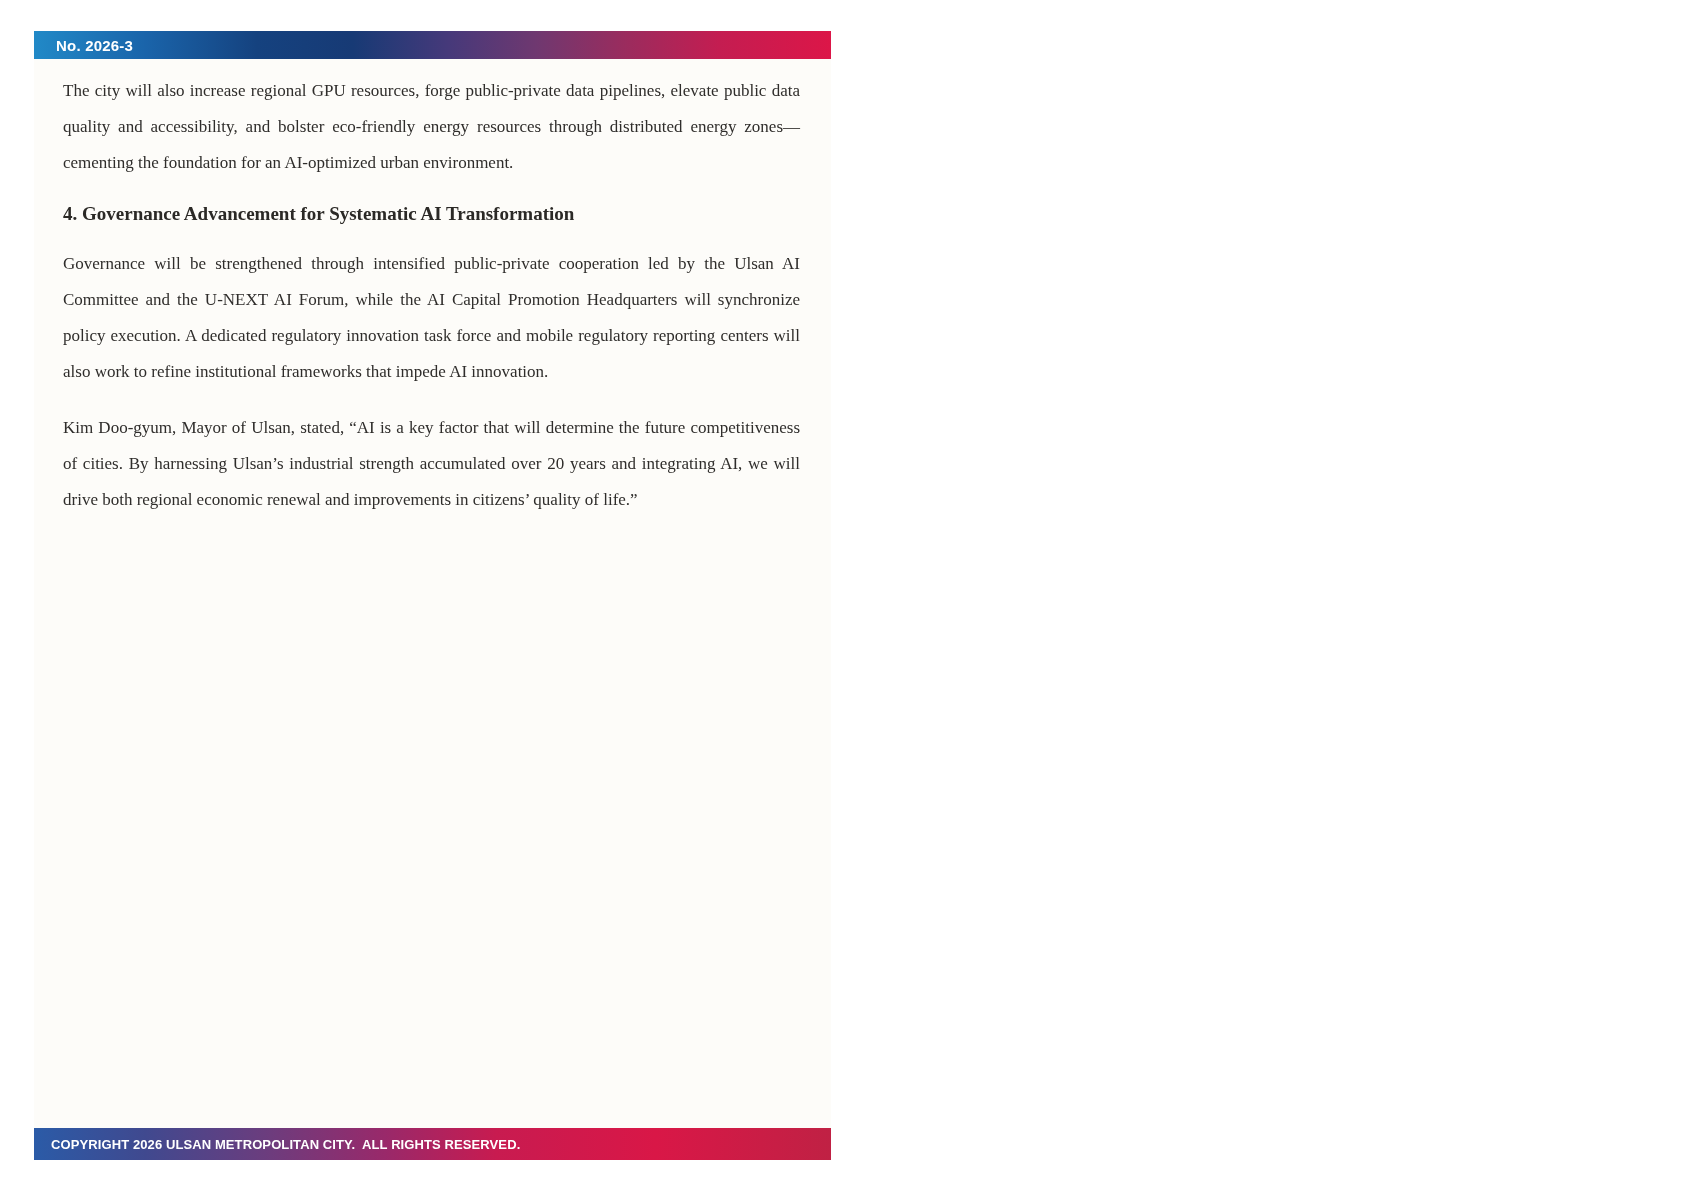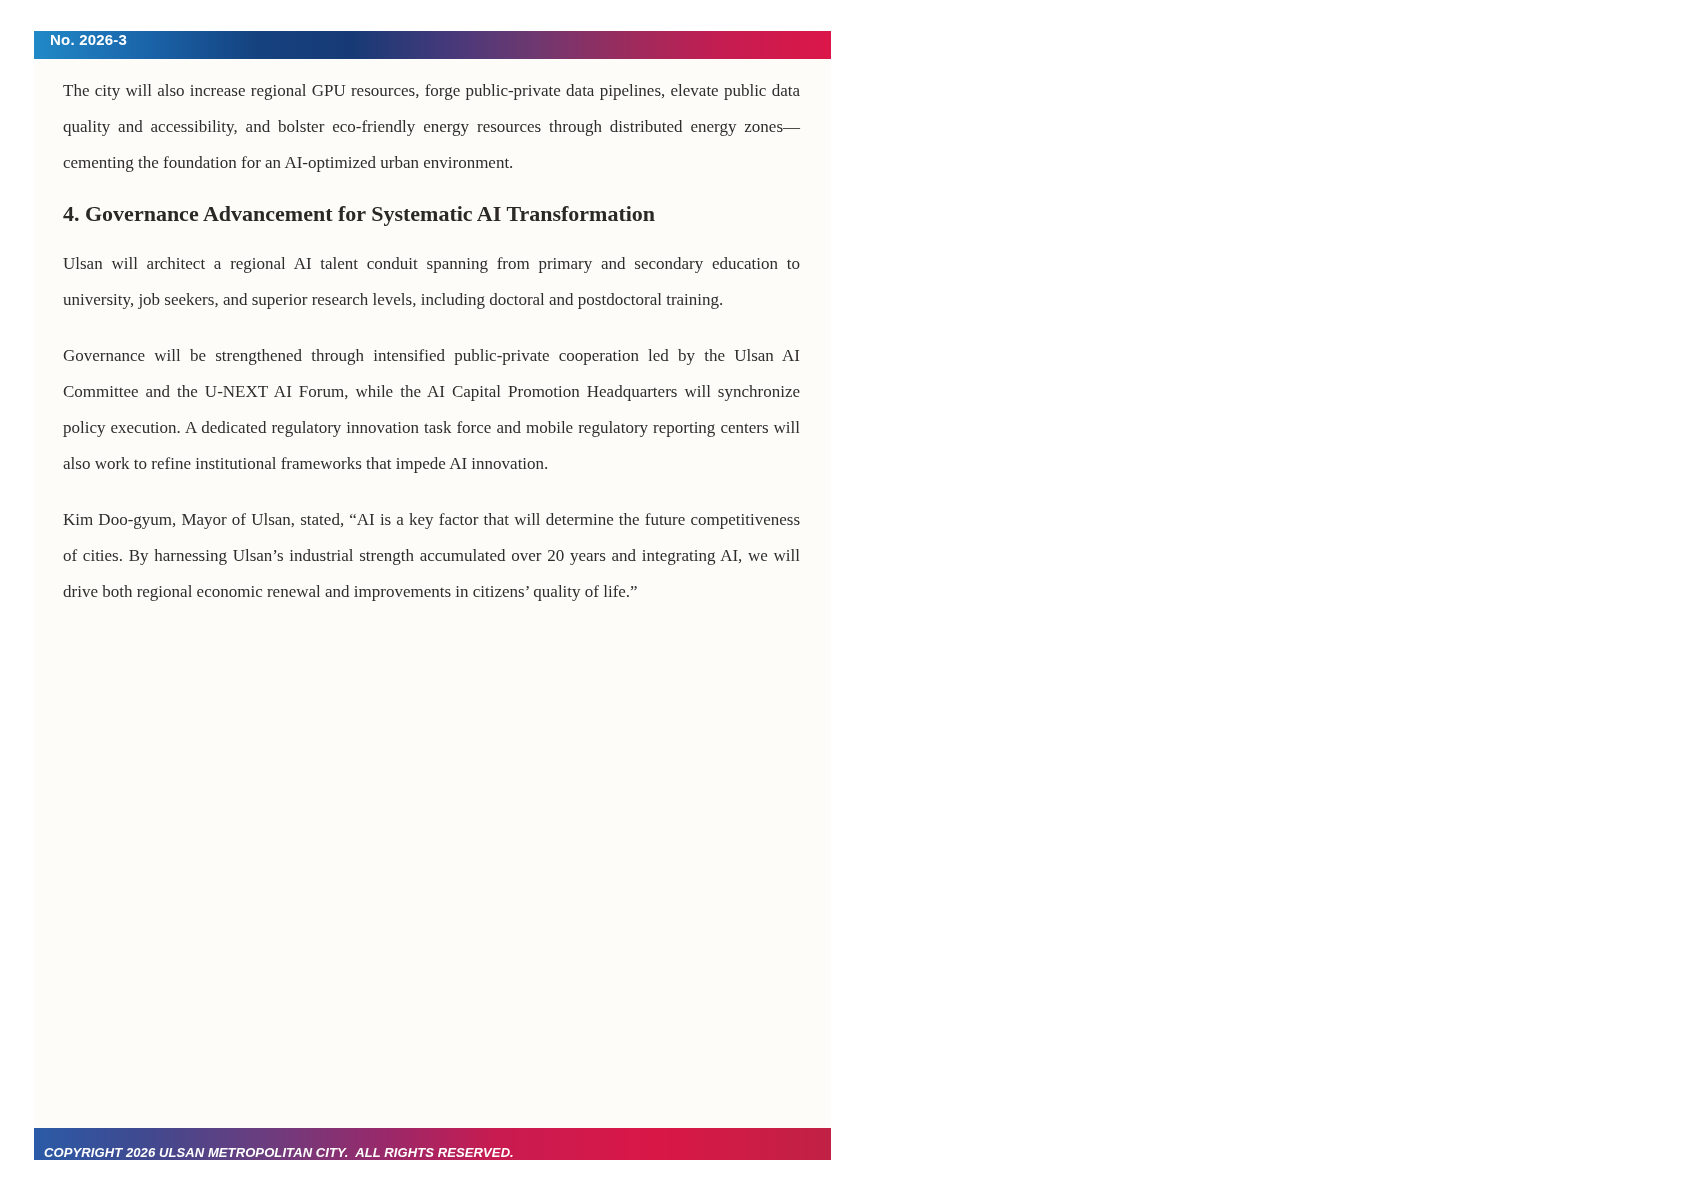--- a/index.html
+++ b/index.html
@@ -25,22 +25,22 @@
     display: flex;
     flex-direction: column;
   }
   .header-bar {
     height: 28px;
     flex: 0 0 28px;
     background: linear-gradient(to right,
       #2189c7 0%, #1a64aa 14%, #15427f 28%, #173a75 40%,
       #46397a 52%, #6f3870 63%, #9a2c5e 74%, #c41d51 86%, #dc1648 100%);
     display: flex;
-    align-items: flex-start;
-    padding-left: 16px;
+    align-items: center;
+    padding-left: 22px;
     box-sizing: border-box;
   }
   .header-bar .issue {
     color: #ffffff;
     font-family: "Liberation Sans", sans-serif;
     font-weight: bold;
     font-size: 15px;
     letter-spacing: 0.2px;
   }
   .doc-body {
@@ -52,36 +52,35 @@
   }
   .doc-body p {
     margin: 0 0 20px 0;
     font-size: 17px;
     line-height: 36px;
     text-align: justify;
     text-justify: inter-word;
   }
   .doc-body h2 {
     margin: 0 0 20px 0;
-    font-size: 22px;
+    font-size: 19px;
     line-height: 25px;
     font-weight: bold;
     color: #2b2926;
   }
   .footer-bar {
     height: 32px;
     flex: 0 0 32px;
     background: linear-gradient(to right,
       #2b5ba7 0%, #40498f 14%, #6b3d7e 29%, #99296a 44%,
       #c81b50 58%, #d91747 78%, #c02144 100%);
     display: flex;
-    align-items: flex-end;
-    padding-left: 10px;
+    align-items: center;
+    padding-left: 17px;
     box-sizing: border-box;
-    font-style: italic;
   }
   .footer-bar .copyright {
     color: #ffffff;
     font-family: "Liberation Sans", sans-serif;
     font-weight: bold;
     font-size: 13px;
     letter-spacing: 0.1px;
     white-space: pre-wrap;
   }
 </style>
@@ -93,21 +92,20 @@
 
     <div class="header-bar">
       <span class="issue">No. 2026-3</span>
     </div>
 
     <div class="doc-body">
       <p>The city will also increase regional GPU resources, forge public-private data pipelines, elevate public data quality and accessibility, and bolster eco-friendly energy resources through distributed energy zones—cementing the foundation for an AI-optimized urban environment.</p>
 
       <h2>4. Governance Advancement for Systematic AI Transformation</h2>
 
-      <p>Ulsan will architect a regional AI talent conduit spanning from primary and secondary education to university, job seekers, and superior research levels, including doctoral and postdoctoral training.</p>
 
 
       <p>Governance will be strengthened through intensified public-private cooperation led by the Ulsan AI Committee and the U-NEXT AI Forum, while the AI Capital Promotion Headquarters will synchronize policy execution. A dedicated regulatory innovation task force and mobile regulatory reporting centers will also work to refine institutional frameworks that impede AI innovation.</p>
 
       <p>Kim Doo-gyum, Mayor of Ulsan, stated, “AI is a key factor that will determine the future competitiveness of cities. By harnessing Ulsan’s industrial strength accumulated over 20 years and integrating AI, we will drive both regional economic renewal and improvements in citizens’ quality of life.”</p>
     </div>
 
     <div class="footer-bar">
       <span class="copyright">COPYRIGHT 2026 ULSAN METROPOLITAN CITY.  ALL RIGHTS RESERVED.</span>
     </div>

